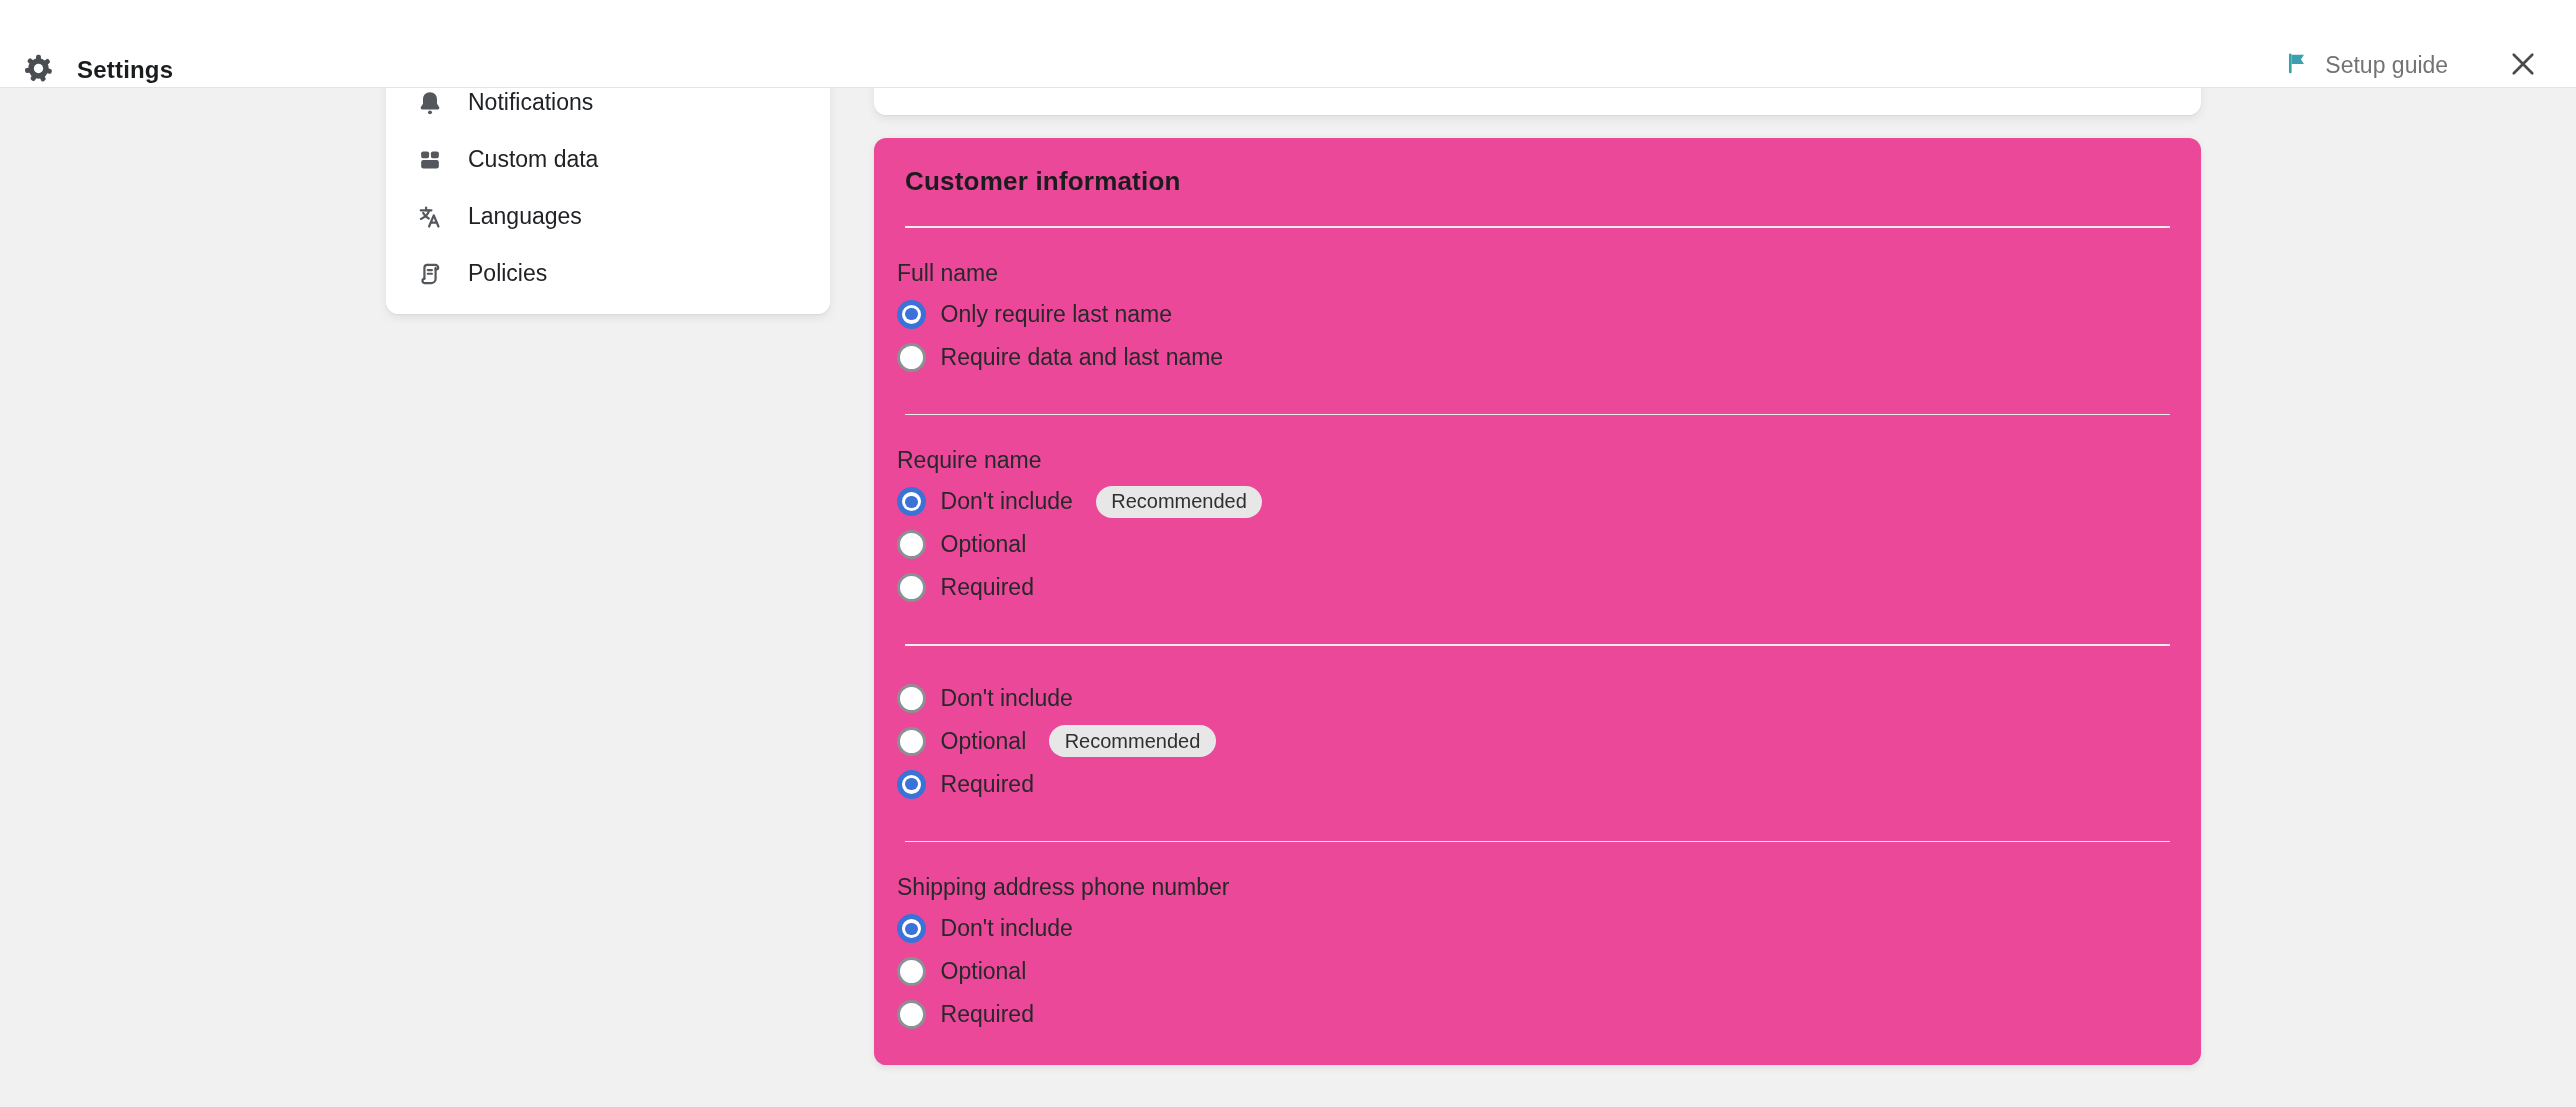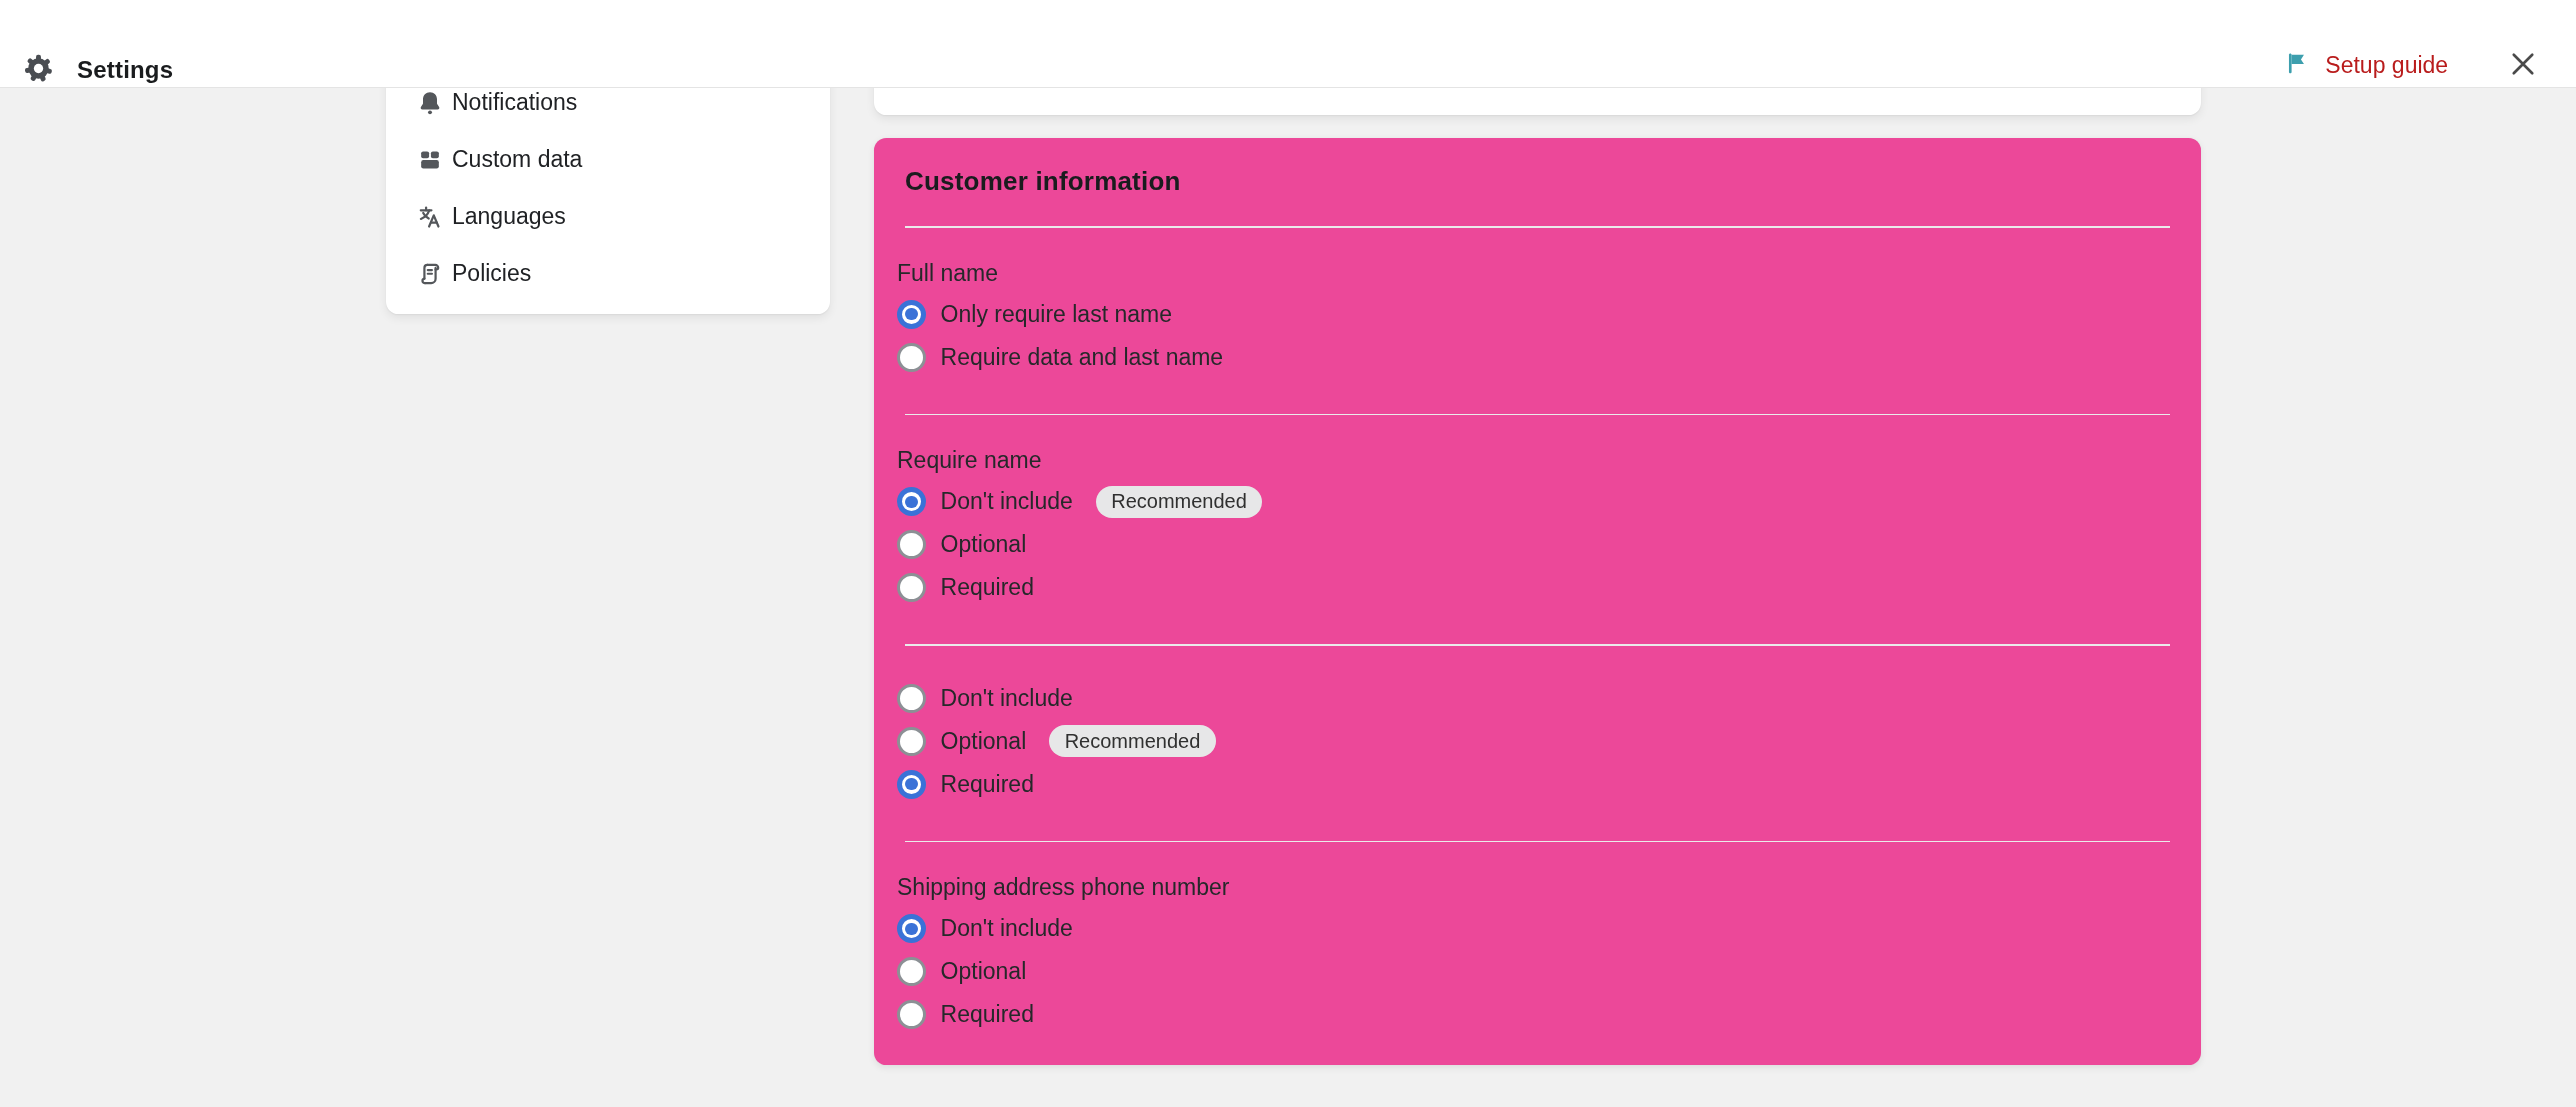--- a/index.html
+++ b/index.html
@@ -18,34 +18,34 @@
     background:#ffffff;border-bottom:1.5px solid #e4e4e4;
     display:flex;align-items:flex-end;justify-content:space-between;
     box-sizing:border-box;padding:0 34px 0 23px;z-index:10;
   }
   .topbar-left{display:flex;align-items:center;gap:23px;}
   .topbar-title{font-size:24px;font-weight:700;color:#1a1c1e;letter-spacing:0.2px;}
   .topbar-right{display:flex;align-items:center;}
   .setup-guide-btn{
     display:flex;align-items:center;gap:16px;
     background:none;border:none;cursor:pointer;
-    font-family:inherit;font-size:23px;color:#b91c1c;font-weight:500;
+    font-family:inherit;font-size:23px;color:#737373;font-weight:500;
     margin-right:49px;padding:6.1px 7.7px;
   }
   .close-btn{background:none;border:none;cursor:pointer;padding:4.6px;display:flex;align-items:center;}
 
   
   .sidebar-card{
     position:absolute;left:386px;top:74px;width:444px;height:240px;
     background:#ffffff;border-radius:0 0 12.3px 12.3px;
     box-shadow:0 3.8px 9.2px rgba(0,0,0,.07),0 0.8px 1.5px rgba(0,0,0,.05);
     overflow:hidden;
   }
   .side-item{
-    display:flex;align-items:center;height:57px;padding-left:30px;gap:8px;
+    display:flex;align-items:center;height:57px;padding-left:30px;gap:24px;
     font-size:23px;color:#202225;font-weight:500;cursor:pointer;
   }
   .side-item .icn{flex:none;display:flex;align-items:center;justify-content:center;width:28px;height:28px;}
 
   
   .partial-card{
     position:absolute;left:874px;top:74px;width:1327px;height:41px;
     background:#ffffff;border-radius:0 0 12.3px 12.3px;
     box-shadow:0 3.8px 9.2px rgba(0,0,0,.07),0 0.8px 1.5px rgba(0,0,0,.05);
     overflow:hidden;

